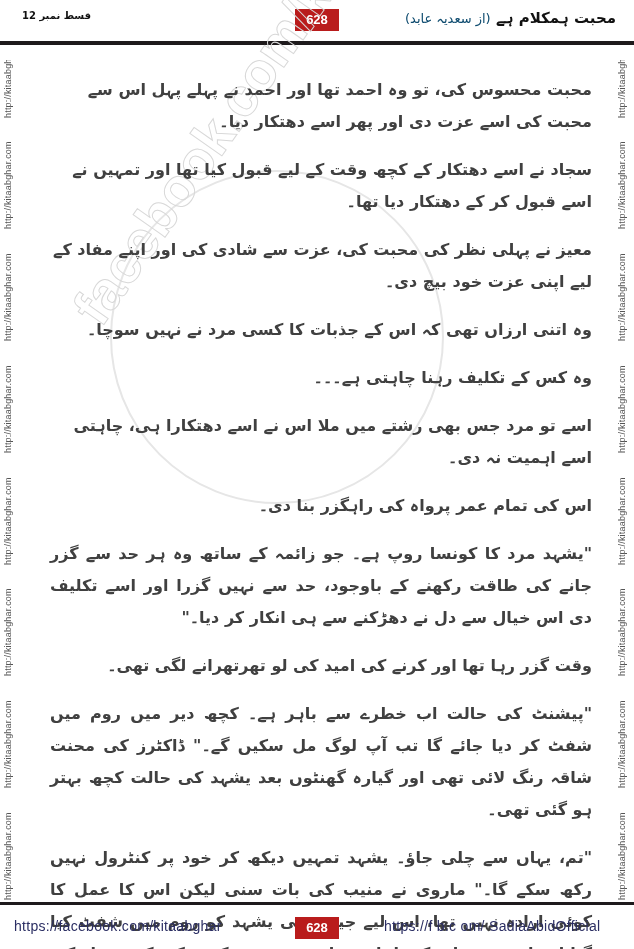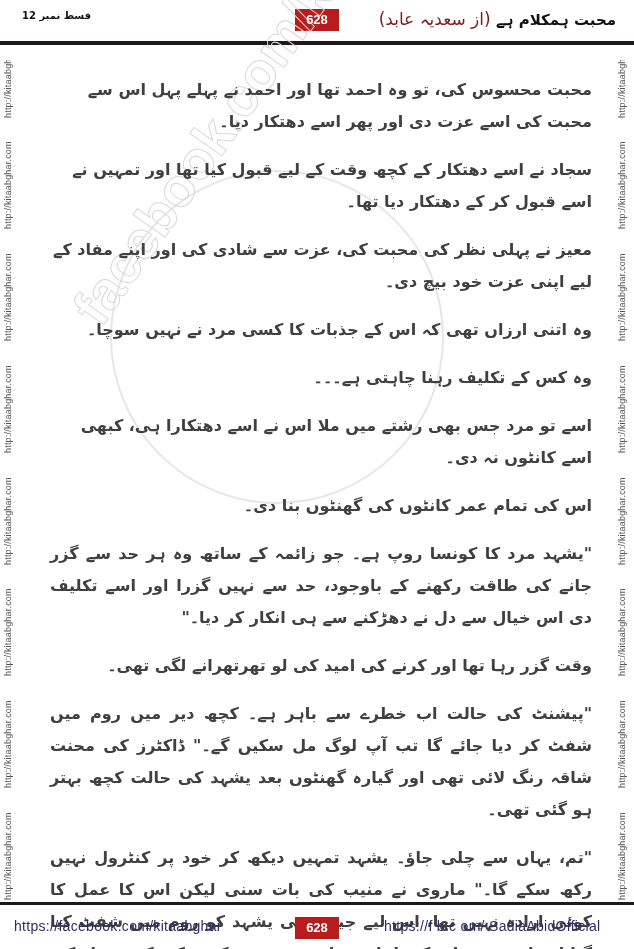--- a/index.html
+++ b/index.html
@@ -7,21 +7,21 @@
       width: 634px; height: 949px; position: relative; overflow: hidden;
       font-family: "DejaVu Sans", sans-serif; color: #111;
     }
     .header {
       position: absolute; left: 0; top: 0; width: 634px; height: 40px;
     }
     .header .title {
       position: absolute; right: 18px; top: 9px; direction: rtl;
       font-size: 15px; font-weight: bold; color: #111; white-space: nowrap;
     }
-    .header .title .author { color: #7f1d1d; font-weight: normal; font-size: 17px; }
+    .header .title .author { color: #0c4a6e; font-weight: normal; font-size: 13px; }
     .header .episode {
       position: absolute; left: 22px; top: 10px; direction: rtl;
       font-size: 10px; font-weight: bold; white-space: nowrap;
     }
     .page-box {
       position: absolute; background: #b91c1c; color: #fff;
       font-family: "Liberation Sans", sans-serif; font-weight: bold;
       font-size: 13px; text-align: center; line-height: 22px;
     }
     .header .page-box { left: 295px; top: 9px; width: 44px; height: 22px; }
@@ -92,22 +92,22 @@
 <div class="side-wm right">
   <span>http://kitaabghar.com</span><span>http://kitaabghar.com</span><span>http://kitaabghar.com</span><span>http://kitaabghar.com</span><span>http://kitaabghar.com</span><span>http://kitaabghar.com</span><span>http://kitaabghar.com</span><span>http://kitaabghar.com</span>
 </div>
 
 <div class="content">
   <p>محبت محسوس کی، تو وہ احمد تھا اور احمد نے پہلے پہل اس سے محبت کی اسے عزت دی اور پھر اسے دھتکار دیا۔</p>
   <p>سجاد نے اسے دھتکار کے کچھ وقت کے لیے قبول کیا تھا اور تمہیں نے اسے قبول کر کے دھتکار دیا تھا۔</p>
   <p>معیز نے پہلی نظر کی محبت کی، عزت سے شادی کی اور اپنے مفاد کے لیے اپنی عزت خود بیچ دی۔</p>
   <p>وہ اتنی ارزاں تھی کہ اس کے جذبات کا کسی مرد نے نہیں سوچا۔</p>
   <p>وہ کس کے تکلیف رہنا چاہتی ہے۔۔۔</p>
-  <p>اسے تو مرد جس بھی رشتے میں ملا اس نے اسے دھتکارا ہی، کبھی اسے کانٹوں نہ دی۔</p>
-  <p>اس کی تمام عمر کانٹوں کی گھنٹوں بنا دی۔</p>
+  <p>اسے تو مرد جس بھی رشتے میں ملا اس نے اسے دھتکارا ہی، چاہتی اسے اہمیت نہ دی۔</p>
+  <p>اس کی تمام عمر پرواہ کی راہگزر بنا دی۔</p>
   <p class="justify">"یشہد مرد کا کونسا روپ ہے۔ جو زائمہ کے ساتھ وہ ہر حد سے گزر جانے کی طاقت رکھنے کے باوجود، حد سے نہیں گزرا اور اسے تکلیف دی اس خیال سے دل نے دھڑکنے سے ہی انکار کر دیا۔"</p>
   <p>وقت گزر رہا تھا اور کرنے کی امید کی لو تھرتھرانے لگی تھی۔</p>
   <p class="justify">"پیشنٹ کی حالت اب خطرے سے باہر ہے۔ کچھ دیر میں روم میں شفٹ کر دیا جائے گا تب آپ لوگ مل سکیں گے۔" ڈاکٹرز کی محنت شاقہ رنگ لائی تھی اور گیارہ گھنٹوں بعد یشہد کی حالت کچھ بہتر ہو گئی تھی۔</p>
   <p class="justify">"تم، یہاں سے چلی جاؤ۔ یشہد تمہیں دیکھ کر خود پر کنٹرول نہیں رکھ سکے گا۔" ماروی نے منیب کی بات سنی لیکن اس کا عمل کا کوئی ارادہ نہیں تھا، اس لیے جیسے ہی یشہد کو روم میں شفٹ کیا گیا اور اس سے ملنے کی اجازت ملی، وہ منیب کے روکنے کی پرواہ کیے بناء کمرے میں داخل ہو گئی تھی۔</p>
 </div>
 
 <div class="rule-bottom"></div>
 <div class="footer">
   <span class="link left">https://facebook.com/kitaabghar</span>
   <div class="page-box">628</div>

